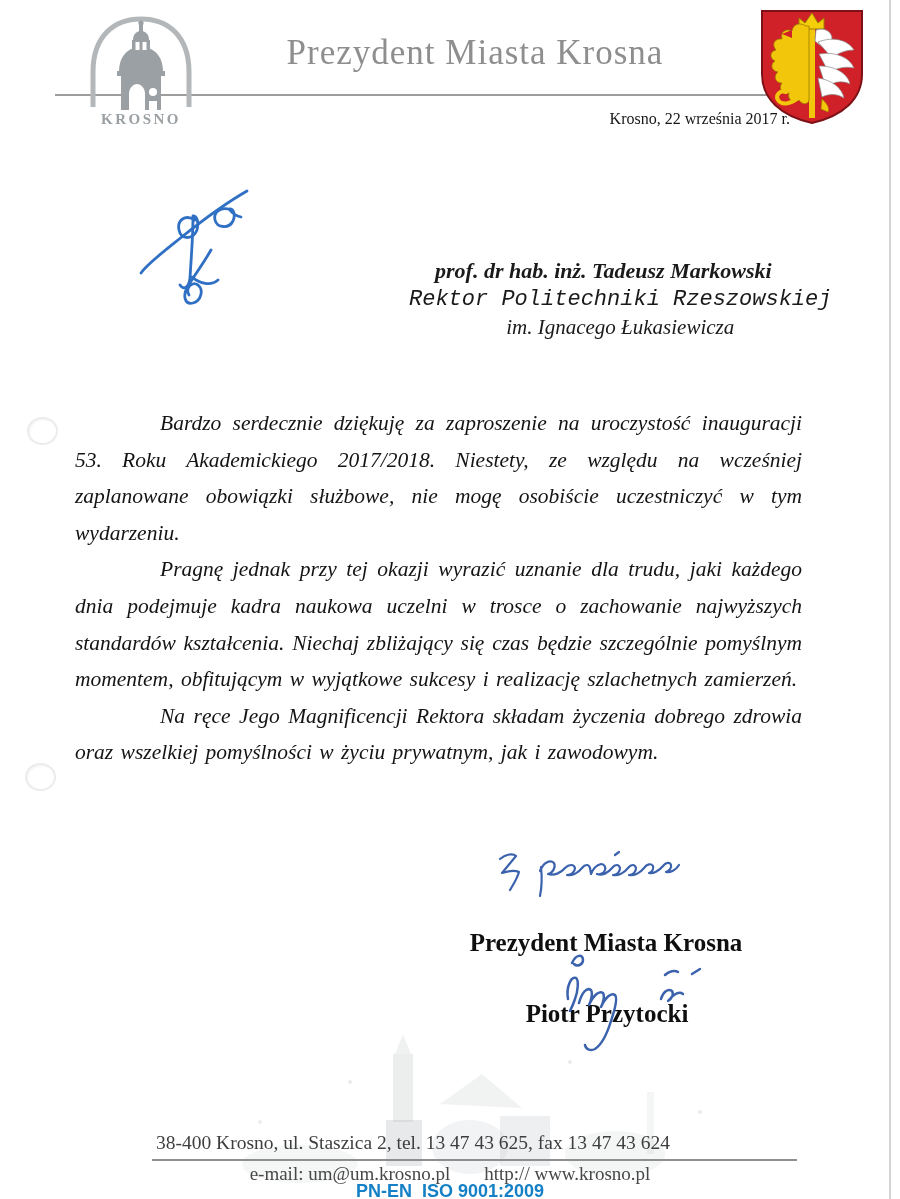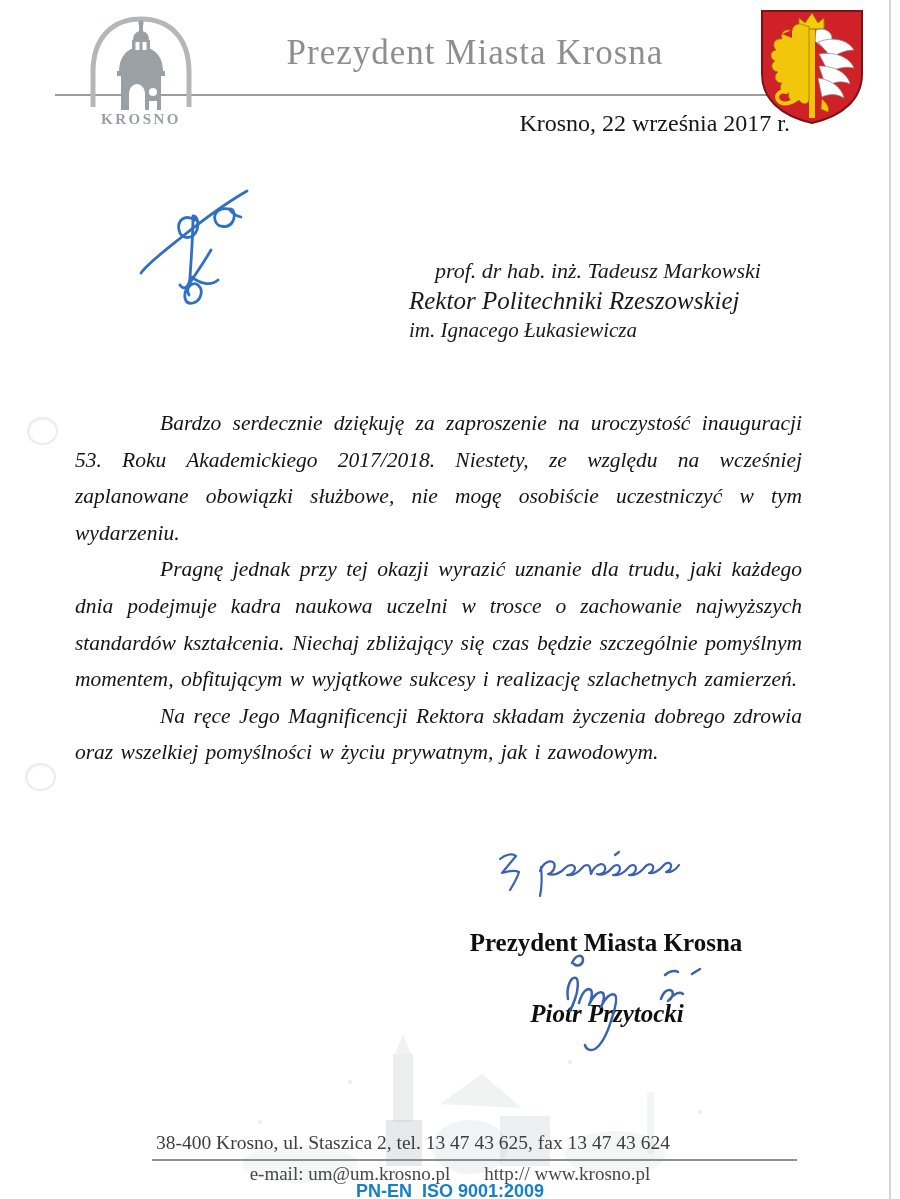--- a/index.html
+++ b/index.html
@@ -21,52 +21,52 @@
     text-align:center; font-size:35px; letter-spacing:1px;
     color:#8e8e8e; z-index:2;
   }
   .header-rule {
     position:absolute; left:55px; top:94px; width:723px; height:2px;
     background:#9c9c9c; z-index:1;
   }
   .coa { position:absolute; left:756px; top:6px; width:112px; height:122px; z-index:3; }
   .dateline {
     position:absolute; right:110px; top:110px;
-    font-size:24px; color:#161616;
+    font-size:16px; color:#161616;
   }
 
   
   .hand { position:absolute; z-index:5; }
   .initials-svg  { left:133px; top:172px; width:180px; height:150px; }
   .closing-svg   { left:486px; top:843px; width:200px; height:60px; }
   .signature-svg { left:548px; top:946px; width:170px; height:108px; }
 
   
   .addressee { position:absolute; left:409px; top:238px; font-style:italic; }
   .addressee .salutation { font-size:22px; font-weight:bold; }
-  .addressee .name  { font-size:22px; font-weight:normal; margin-top:20px; margin-left:26px; }
-  .addressee .role  { font-size:25px; margin-top:3px; }
-  .addressee .inst  { font-size:21px; margin-top:3px; }
+  .addressee .name  { font-size:22px; font-weight:bold; margin-top:20px; margin-left:26px; }
+  .addressee .role  { font-size:22px; margin-top:3px;font-family:Liberation Mono, monospace; }
+  .addressee .inst  { font-size:21px; margin-top:3px;text-align:center; }
 
   
   .letter-body {
     position:absolute; left:75px; top:405px; width:727px;
     font-style:italic; font-size:21.5px; line-height:36.6px;
     text-align:justify; word-spacing:2px; color:#141414;
   }
   .letter-body p { text-indent:85px; }
 
   
   .signer-title {
     position:absolute; left:420px; top:929px; width:372px;
     text-align:center; font-size:25px; font-weight:bold; color:#0f0f0f;
   }
   .signer-name {
     position:absolute; left:462px; top:1000px; width:290px;
-    text-align:center; font-size:25px; font-weight:bold; color:#0f0f0f; z-index:4;font-style:italic;
+    text-align:center; font-size:25px; font-weight:bold; color:#0f0f0f; z-index:4;
   }
 
   
   .watermark { position:absolute; left:140px; top:1022px; width:620px; height:177px; z-index:0; }
   .footer-address {
     position:absolute; left:0; top:1132px; width:826px;
     text-align:center; font-size:19.5px; color:#3e3e3e; z-index:2;
   }
   .footer-rule {
     position:absolute; left:152px; top:1159px; width:645px; height:1.5px;

